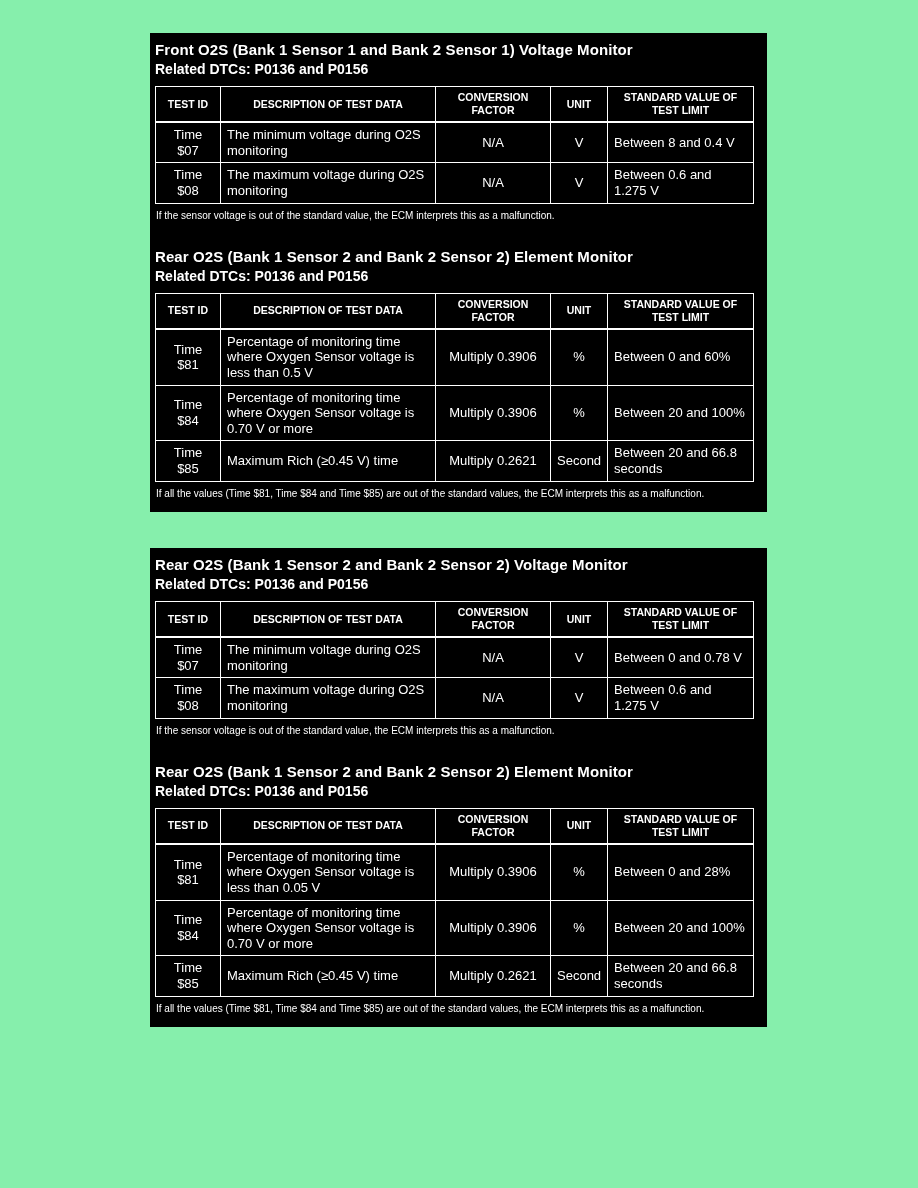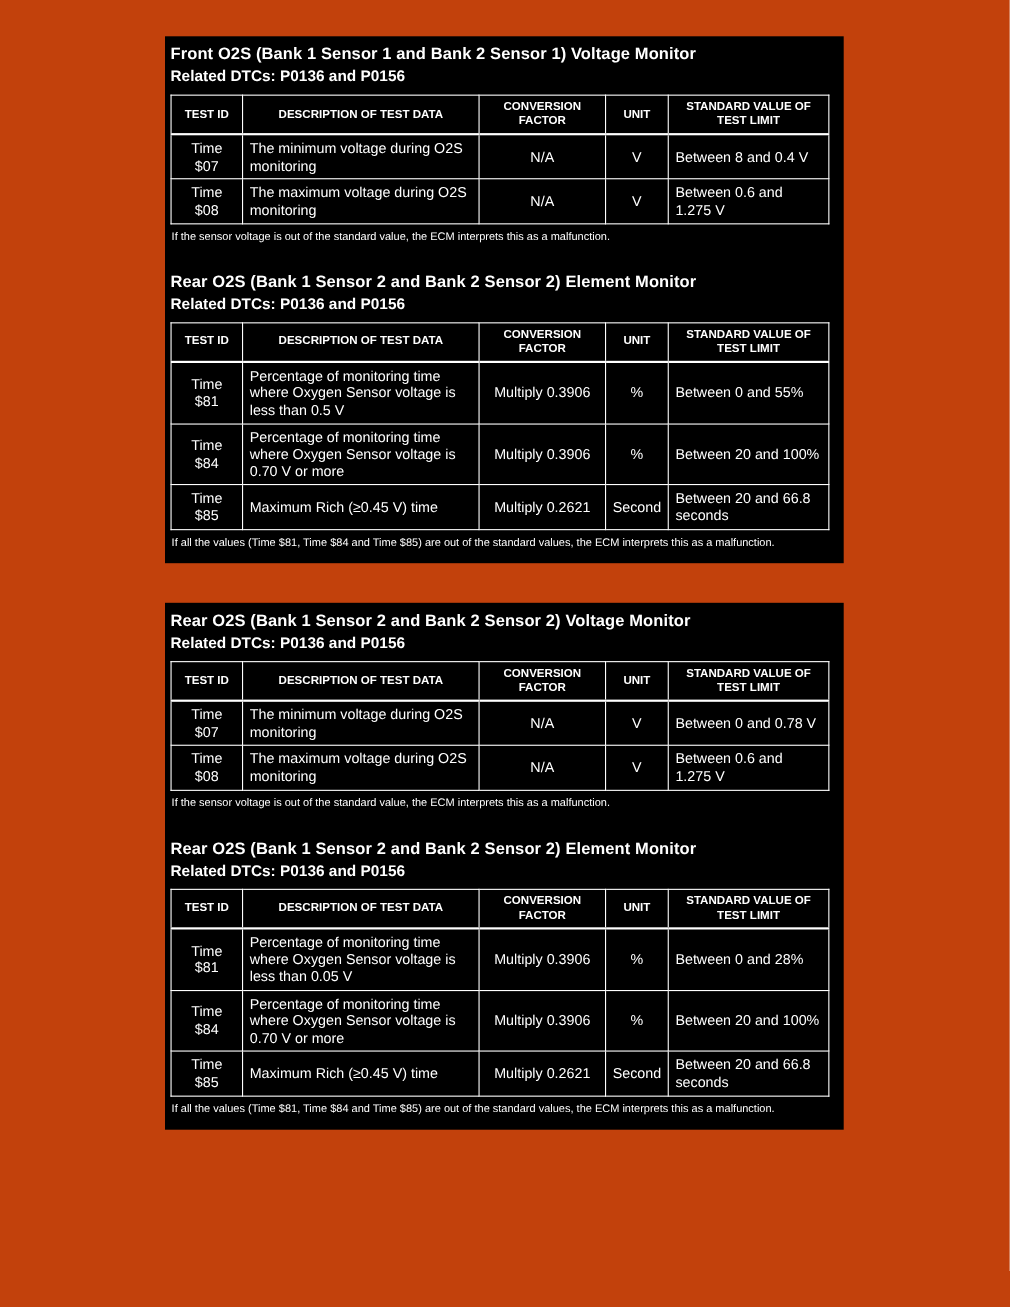--- a/index.html
+++ b/index.html
@@ -5,21 +5,21 @@
   html, body {
     margin: 0;
     padding: 0;
     background: #ffffff;
     font-family: "Liberation Sans", sans-serif;
   }
   .page {
     position: relative;
     width: 918px;
     height: 1188px;
-    background: #c2410c;
+    background: #86efac;
     overflow: hidden;
   }
   .panel {
     position: absolute;
     left: 150px;
     width: 617px;
     box-sizing: border-box;
     background: #000000;
     color: #ffffff;
     padding: 6px 14px 12px 5px;
@@ -144,21 +144,21 @@
             <th>UNIT</th>
             <th>STANDARD VALUE OF TEST LIMIT</th>
           </tr>
         </thead>
         <tbody>
           <tr>
             <td class="c">Time $81</td>
             <td>Percentage of monitoring time where Oxygen Sensor voltage is less than 0.5 V</td>
             <td class="c">Multiply 0.3906</td>
             <td class="c">%</td>
-            <td>Between 0 and 55%</td>
+            <td>Between 0 and 60%</td>
           </tr>
           <tr>
             <td class="c">Time $84</td>
             <td>Percentage of monitoring time where Oxygen Sensor voltage is 0.70 V or more</td>
             <td class="c">Multiply 0.3906</td>
             <td class="c">%</td>
             <td>Between 20 and 100%</td>
           </tr>
           <tr>
             <td class="c">Time $85</td>

